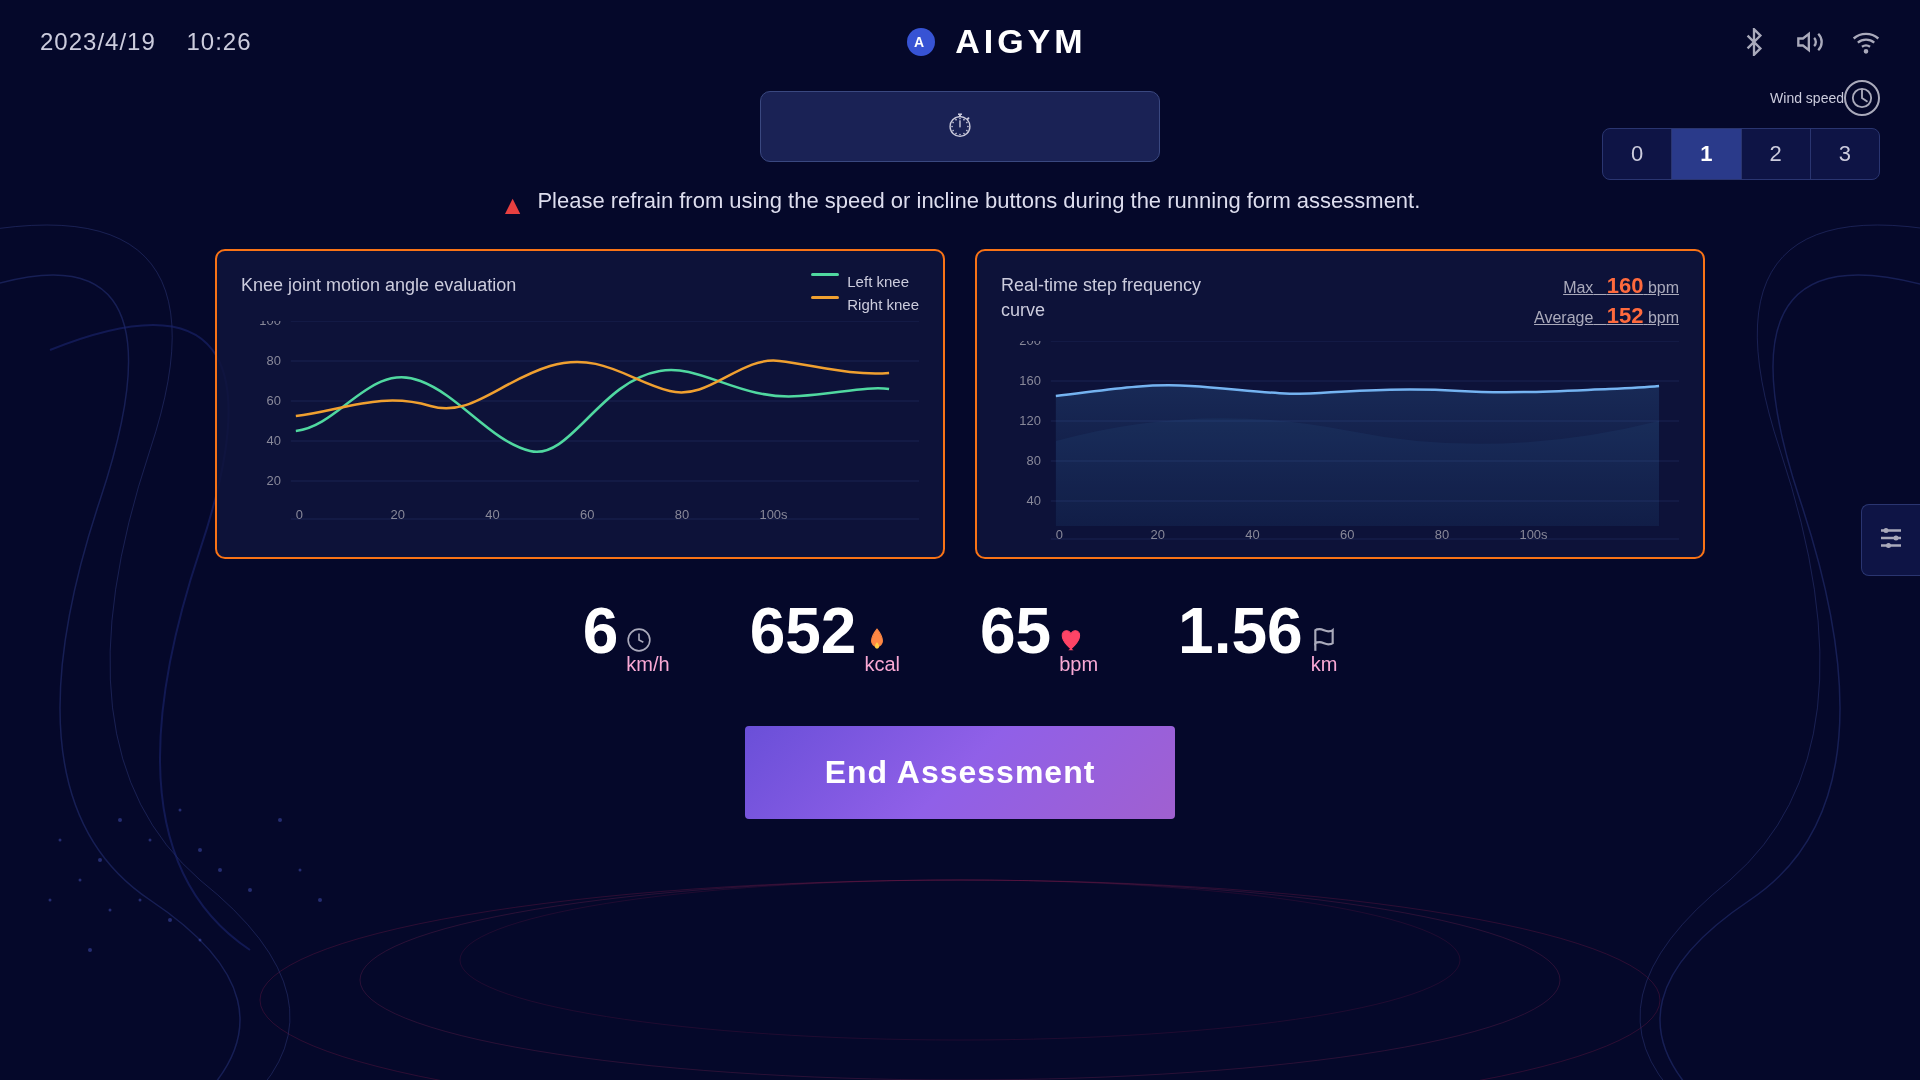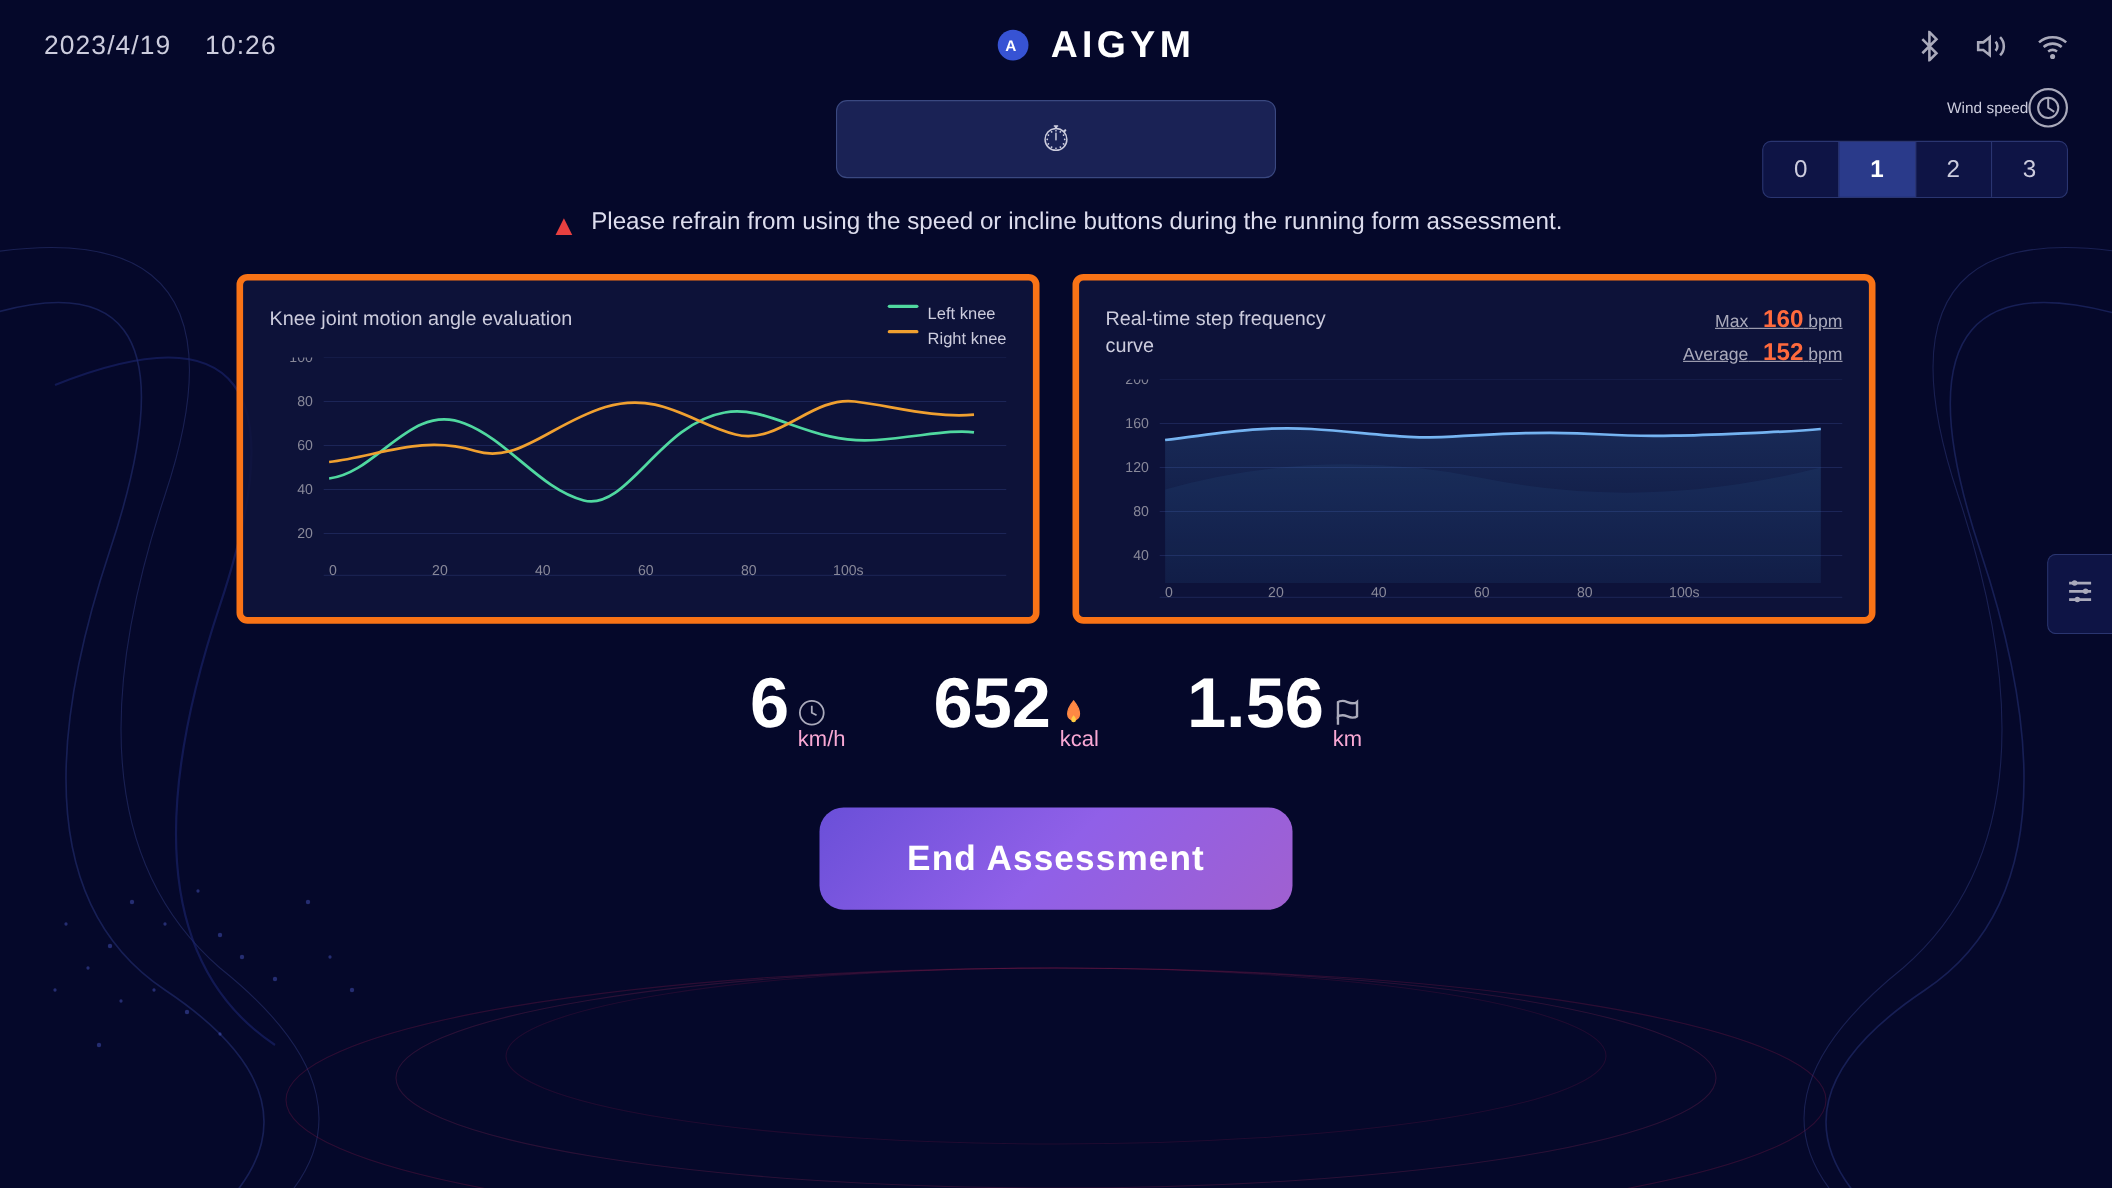--- a/index.html
+++ b/index.html
@@ -117,21 +117,21 @@
     .charts-container {
       display: flex;
       justify-content: center;
       gap: 30px;
       margin-top: 24px;
       padding: 0 200px;
     }
 
     .chart-card {
       background: rgba(15, 20, 60, 0.85);
-      border: 6px solid #f97316;
+      border: 2px solid #f97316;
       border-radius: 10px;
       padding: 22px 24px 16px 24px;
       flex: 1;
       max-width: 730px;
     }
 
     .chart-header {
       display: flex;
       justify-content: space-between;
       align-items: flex-start;
@@ -230,21 +230,21 @@
     
     .button-container {
       display: flex;
       justify-content: center;
       margin-top: 50px;
     }
 
     .end-assessment-btn {
       background: linear-gradient(135deg, #6a4fd8, #9060e8, #a060d0);
       border: none;
-      border-radius: 22px;
+      border-radius: 4px;
       padding: 28px 80px;
       font-size: 32px;
       font-weight: 600;
       color: #fff;
       cursor: pointer;
       letter-spacing: 1px;
     }
 
     
     .wind-speed-container {
@@ -551,20 +551,29 @@
       <span class="stat-value">652</span>
       <div class="stat-unit-group">
         <svg width="26" height="26" viewBox="0 0 24 24" fill="#ff8844" stroke="#ff8844" stroke-width="1">
           <path d="M12 2c0 0-5 6-5 11a5 5 0 0010 0c0-5-5-11-5-11z"></path>
           <path d="M12 14c0 0-2 2-2 4a2 2 0 004 0c0-2-2-4-2-4z" fill="#ffcc44" stroke="none"></path>
         </svg>
         <span class="stat-unit">kcal</span>
       </div>
     </div>
 
+    <div class="stat-item">
+      <span class="stat-value">65</span>
+      <div class="stat-unit-group">
+        <svg width="26" height="26" viewBox="0 0 24 24" fill="#ff4466" stroke="#ff4466" stroke-width="1">
+          <path d="M12 21C12 21 3 14 3 8a4 4 0 018-1 4 4 0 018 1c0 6-9 13-9 13z"></path>
+        </svg>
+        <span class="stat-unit">bpm</span>
+      </div>
+    </div>
 
     <div class="stat-item">
       <span class="stat-value">1.56</span>
       <div class="stat-unit-group">
         <svg width="26" height="26" viewBox="0 0 24 24" fill="none" stroke="#aab" stroke-width="2">
           <path d="M4 15s1-1 4-1 5 2 8 2 4-1 4-1V3s-1 1-4 1-5-2-8-2-4 1-4 1z"></path>
           <line x1="4" y1="22" x2="4" y2="15"></line>
         </svg>
         <span class="stat-unit">km</span>
       </div>

